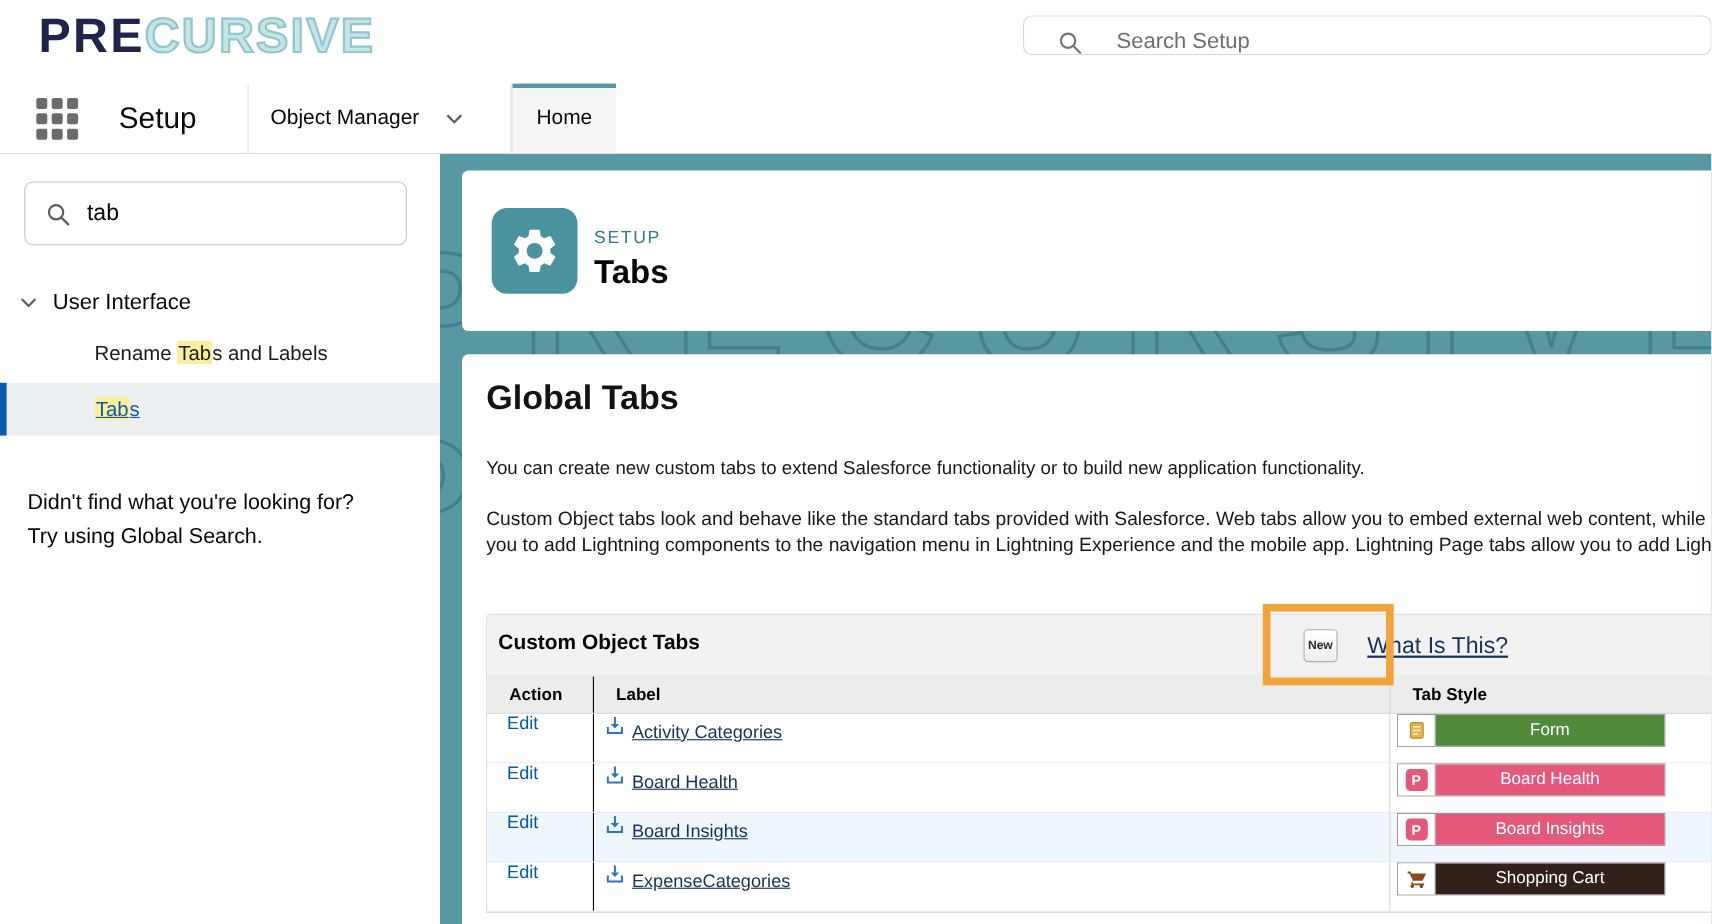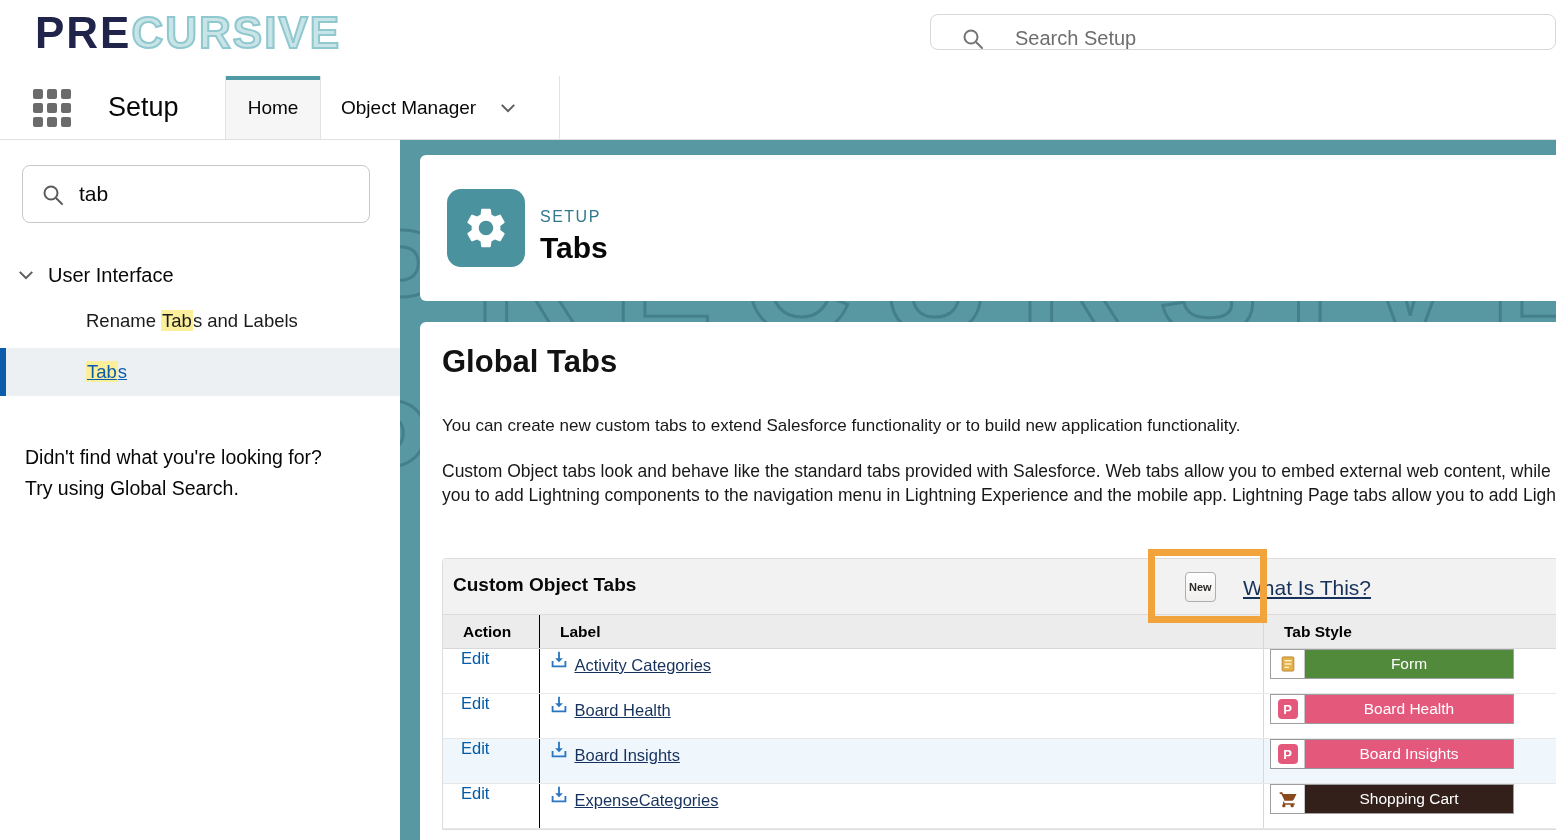--- a/index.html
+++ b/index.html
@@ -116,28 +116,28 @@
         <span></span>
         <span></span>
         <span></span>
         <span></span>
         <span></span>
         <span></span>
         <span></span>
     </div>
     <div class="nav-title">Setup</div>
     <div class="nav-tabs">
-      <div class="nav-tab active">
-        <span>Home</span>
-      </div>
       <div class="nav-tab menu">
         <span>Object Manager</span>
         <svg class="chev" viewBox="0 0 16 16" fill="none" stroke="#5C5C5C" stroke-width="1.6">
             <polyline points="3,5.5 8,10.5 13,5.5"></polyline>
           </svg>
+      </div>
+      <div class="nav-tab active">
+        <span>Home</span>
       </div>
     </div>
   </div>
 
   <div class="sidebar">
     <div class="side-search">
       <svg class="mag" viewBox="0 0 24 24" fill="none" stroke="#5C5C5C" stroke-width="2" stroke-linecap="round">
           <circle cx="10" cy="10" r="6.5"></circle>
           <line x1="15.5" y1="15.5" x2="21" y2="21"></line>
         </svg>

